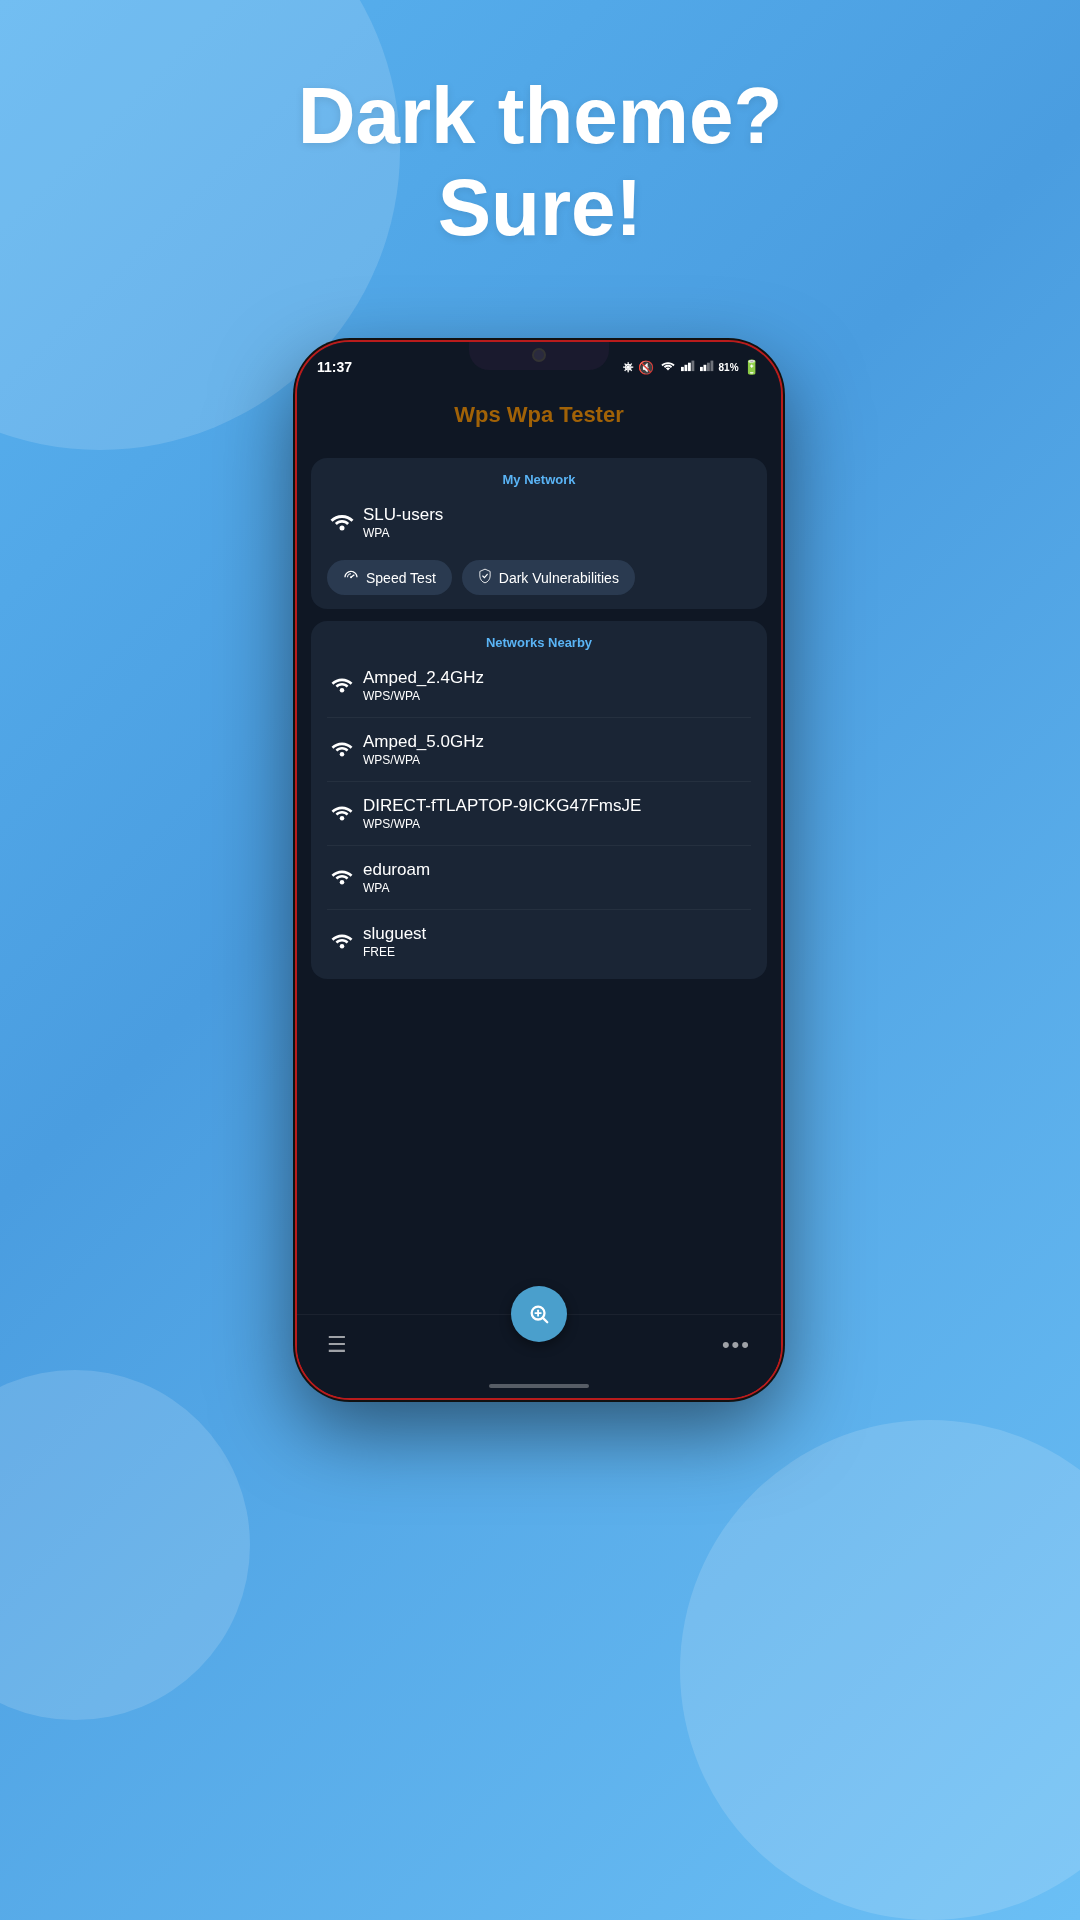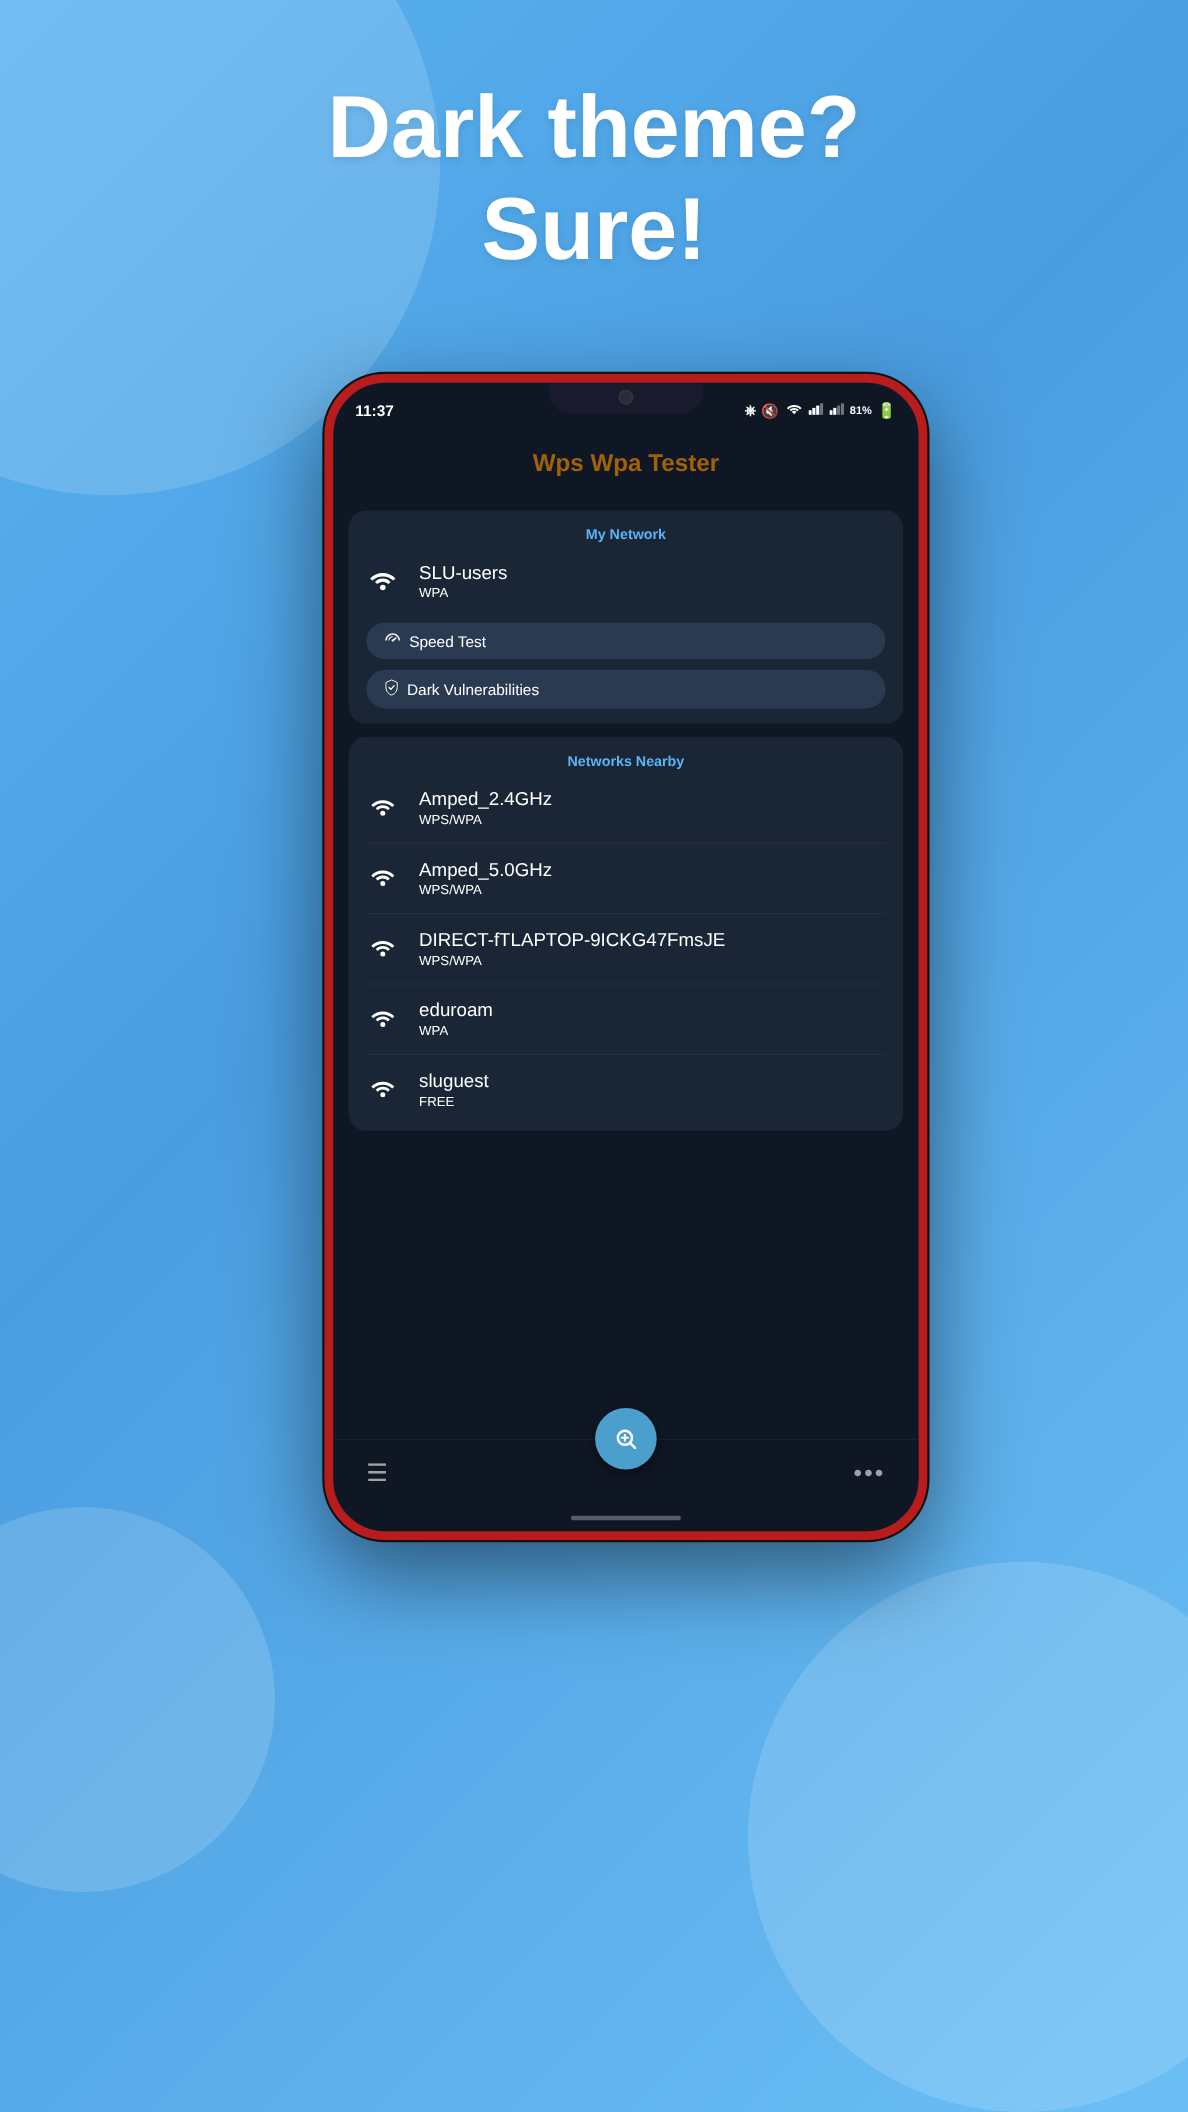--- a/index.html
+++ b/index.html
@@ -52,25 +52,25 @@
     .phone-wrapper {
       position: absolute;
       top: 340px;
       left: 50%;
       transform: translateX(-50%);
       width: 490px;
       height: 1060px;
     }
 
     .phone-frame {
-      width: 548px;
+      width: 488px;
       height: 1060px;
       background: #1a1a2e;
       border-radius: 55px;
-      border: 8px solid #b91c1c;
+      border: 2px solid #b91c1c;
       box-shadow:
         0 0 0 2px #111,
         0 30px 80px rgba(0,0,0,0.5),
         inset 0 0 0 1px #333;
       position: relative;
       overflow: hidden;
     }
 
     
     .phone-notch {
@@ -180,21 +180,21 @@
       color: #5ab4f5;
       font-size: 13px;
       font-weight: 600;
       margin-bottom: 12px;
     }
 
     
     .network-item {
       display: flex;
       align-items: center;
-      gap: 18px;
+      gap: 6px;
       padding: 6px 0;
     }
 
     .wifi-icon {
       color: white;
       font-size: 22px;
       width: 30px;
       text-align: center;
       flex-shrink: 0;
     }
@@ -210,21 +210,20 @@
       font-size: 12px;
       font-weight: 400;
       margin-top: 1px;
     }
 
     
     .action-buttons {
       display: flex;
       gap: 10px;
       margin-top: 14px;
-      flex-direction: column;
     }
 
     .action-btn {
       display: flex;
       align-items: center;
       gap: 7px;
       background: #2a3a50;
       border: none;
       border-radius: 20px;
       padding: 8px 16px;

